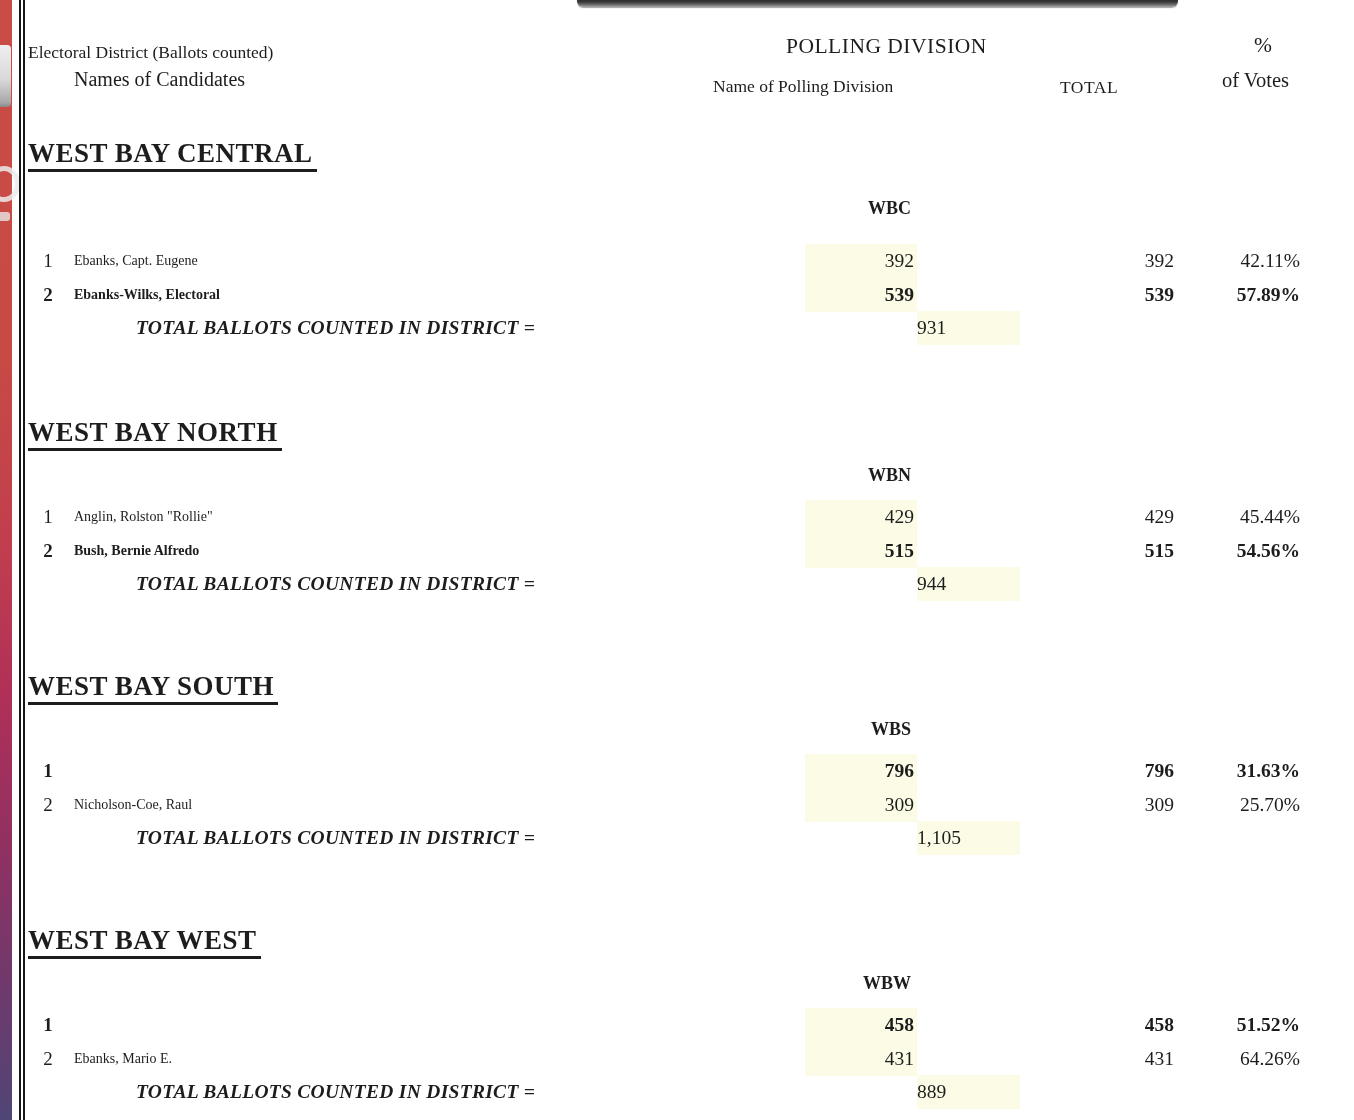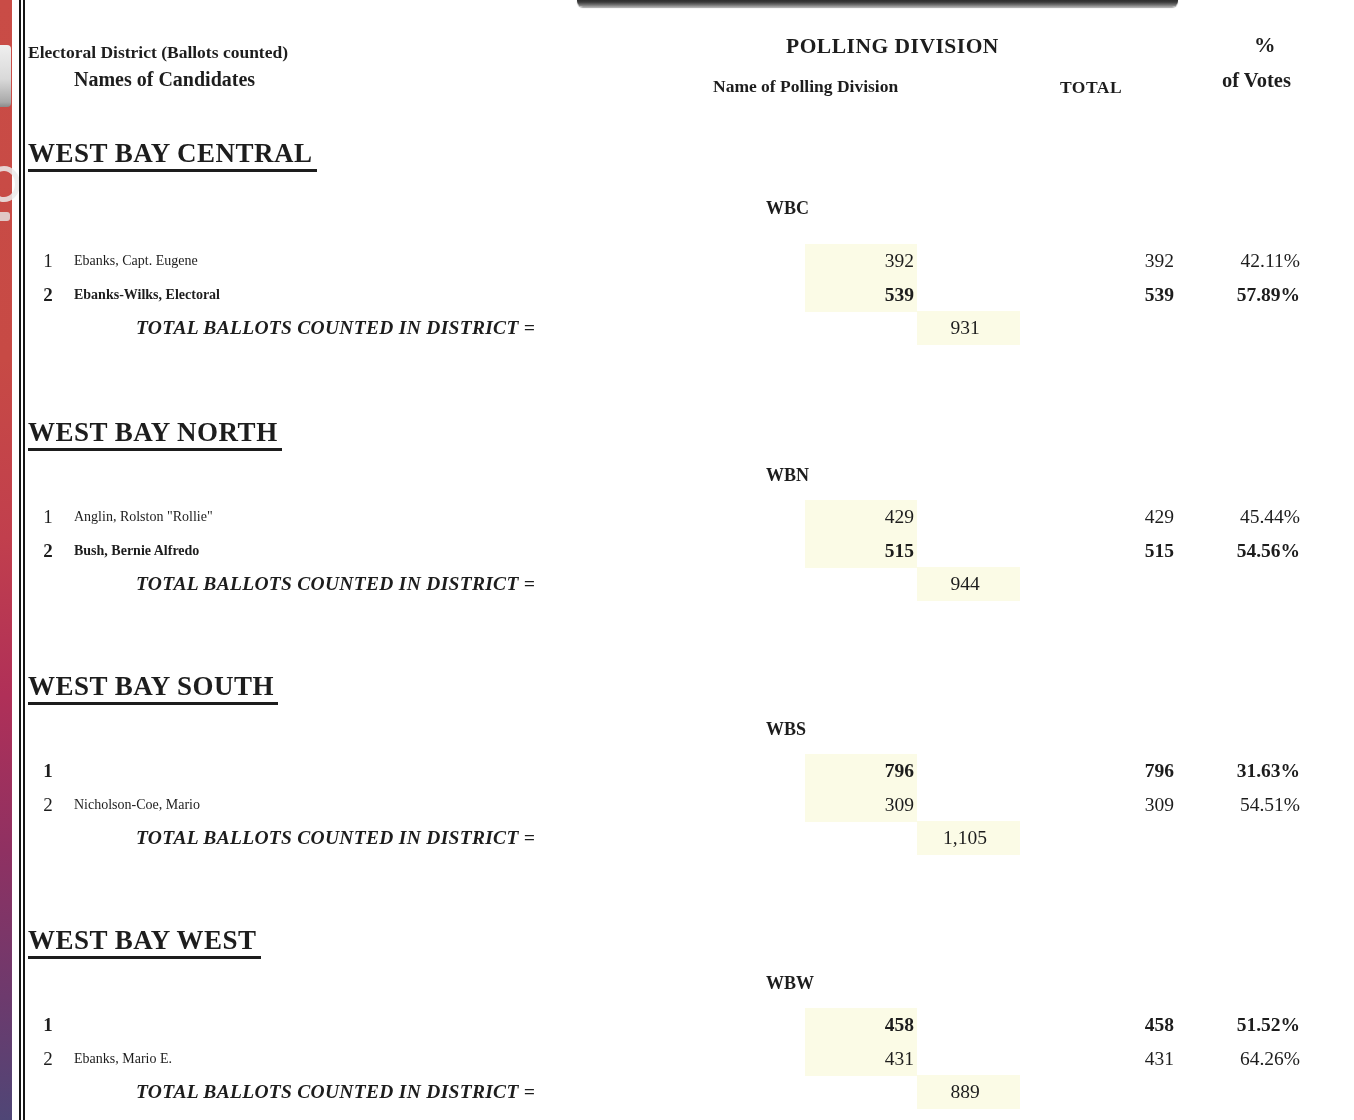--- a/index.html
+++ b/index.html
@@ -33,54 +33,54 @@
     position:absolute;left:19px;top:0;height:1120px;width:2px;
     border-left:2px solid #161616;border-right:2px solid #161616;
   }
   
   .top-window-bar{
     position:absolute;left:577px;top:-4px;width:601px;height:11px;
     background:linear-gradient(to bottom,#161616 0%,#3a3a3a 55%,#6f6f6f 80%,#a5a5a5 100%);
     border-radius:0 0 6px 6px;
     box-shadow:0 1px 1px rgba(0,0,0,0.35);
   }
-  .hdr{position:absolute;font-weight:bold;white-space:nowrap;}
+  .hdr{position:absolute;font-weight:normal;white-space:nowrap;}
   .hdr-elect{left:28px;top:42px;font-size:17.5px;}
   .hdr-names{left:74px;top:68px;font-size:20px;}
   .hdr-polling{left:786px;top:34px;font-size:21.5px;letter-spacing:0.5px;}
   .hdr-namepd{left:713px;top:76px;font-size:17.5px;}
   .hdr-total{left:1060px;top:77px;font-size:17.5px;letter-spacing:0.5px;}
   .hdr-pct{left:1254px;top:33px;font-size:21.5px;}
   .hdr-ofvotes{left:1222px;top:69px;font-size:20.5px;}
 
   .section-title{
     position:absolute;left:28px;font-size:27px;font-weight:bold;
     letter-spacing:0.5px;white-space:nowrap;line-height:30px;
     border-bottom:3px solid #1d1d1d;padding:0 4px 1px 0;
   }
   .pd-row,.c-row,.t-row{position:absolute;left:0;width:1354px;height:34px;line-height:34px;}
   .pd-code{
-    position:absolute;left:766px;width:112px;text-align:left;
+    position:absolute;left:799px;width:112px;text-align:right;
     font-weight:bold;font-size:18px;line-height:34px;
   }
   .c-num{position:absolute;left:38px;width:20px;text-align:center;font-size:19px;}
   .c-name{position:absolute;left:74px;font-size:14px;white-space:nowrap;}
   .c-votes{
     position:absolute;left:805px;width:109px;text-align:right;font-size:19.5px;
     background:var(--hl);padding-right:3px;height:34px;
   }
   .c-total{position:absolute;left:1074px;width:100px;text-align:right;font-size:19.5px;}
   .c-pct{position:absolute;left:1190px;width:110px;text-align:right;font-size:19.5px;}
   .winner .c-num,.winner .c-name,.winner .c-votes,.winner .c-total,.winner .c-pct{font-weight:bold;}
   .t-label{
     position:absolute;left:136px;font-size:19.5px;font-weight:bold;font-style:italic;
     white-space:nowrap;letter-spacing:0.3px;
   }
   .t-cell{
-    position:absolute;left:917px;width:96px;text-align:center;font-size:19.5px;
+    position:absolute;left:917px;width:96px;text-align:left;font-size:19.5px;
     background:var(--hl);padding-right:7px;height:34px;
   }
   
   .s0 .section-title{top:138px}.s0 .pd-row{top:191px}.s0 .row0{top:244px}.s0 .row1{top:278px}.s0 .t-row{top:311px}
   .s1 .section-title{top:417px}.s1 .pd-row{top:458px}.s1 .row0{top:500px}.s1 .row1{top:534px}.s1 .t-row{top:567px}
   .s2 .section-title{top:671px}.s2 .pd-row{top:712px}.s2 .row0{top:754px}.s2 .row1{top:788px}.s2 .t-row{top:821px}
   .s3 .section-title{top:925px}.s3 .pd-row{top:966px}.s3 .row0{top:1008px}.s3 .row1{top:1042px}.s3 .t-row{top:1075px}
 </style>
 </head>
 <body>
@@ -167,24 +167,24 @@
 
   <div class="c-row row0 winner">
     <div class="c-num">1</div>
     <div class="c-votes">796</div>
     <div class="c-total">796</div>
     <div class="c-pct">31.63%</div>
   </div>
 
   <div class="c-row row1">
     <div class="c-num">2</div>
-    <div class="c-name">Nicholson-Coe, Mario</div>
+    <div class="c-name">Nicholson-Coe, Raul</div>
     <div class="c-votes">309</div>
     <div class="c-total">309</div>
-    <div class="c-pct">54.51%</div>
+    <div class="c-pct">25.70%</div>
   </div>
 <div class="t-row">
       <div class="t-label">TOTAL BALLOTS COUNTED IN DISTRICT  =</div>
       <div class="t-cell">1,105</div>
     </div>
   </div>
 
   <div class="section s3">
     <div class="section-title">WEST BAY WEST</div>
     <div class="pd-row">

